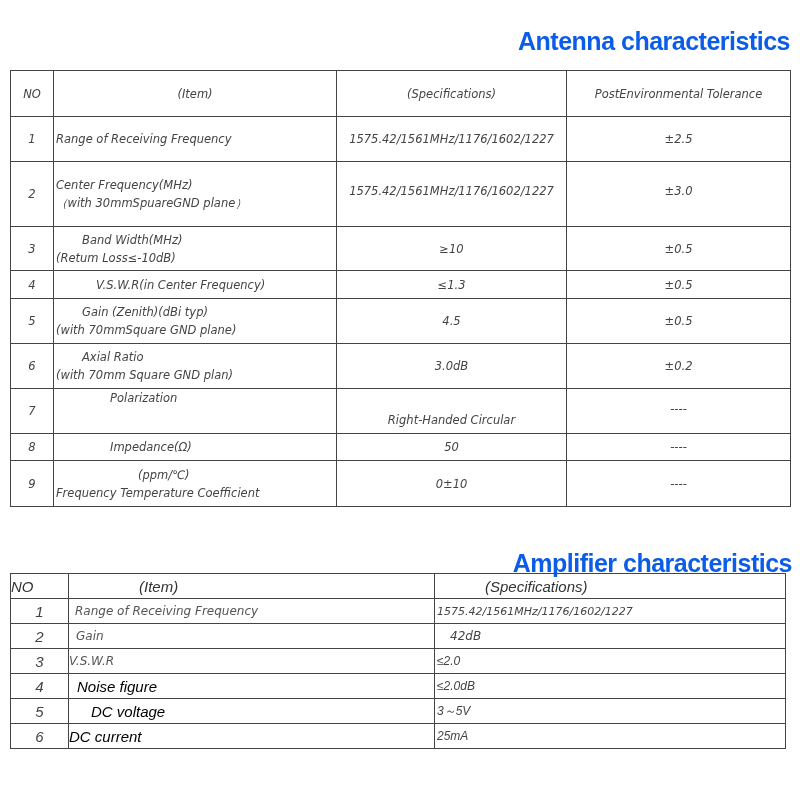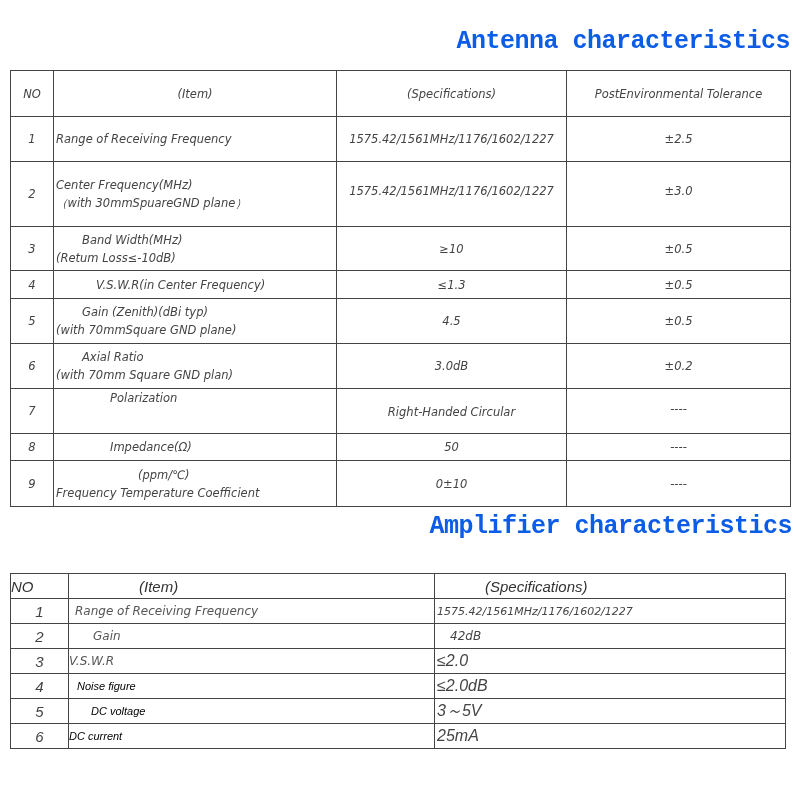--- a/index.html
+++ b/index.html
@@ -1,33 +1,33 @@
 <!DOCTYPE html>
 <html><head>
 <meta charset="utf-8">
 <style>
   html, body { margin: 0; padding: 0; background: #ffffff; }
   body { width: 800px; height: 800px; position: relative; overflow: hidden; font-family: "DejaVu Sans", sans-serif; color: #333; }
-  .title { position: absolute; right: 10px; color: #0b5ce6; font-family: Liberation Mono, monospace; font-size: 25px; font-weight: bold; letter-spacing: -0.5px; white-space: nowrap; }
+  .title { position: absolute; right: 10px; color: #0b5ce6; font-family: Liberation Sans, sans-serif; font-size: 25px; font-weight: bold; letter-spacing: -0.5px; white-space: nowrap; }
   #t1title { top: 27px; }
-  #t2title { top: 512px; right: 8px; }
+  #t2title { top: 549px; right: 8px; }
   table { position: absolute; border-collapse: collapse; font-style: italic; }
   #ant { left: 10px; top: 70px; width: 781px; }
   #ant td, #ant th { border: 1.5px solid #444; font-size: 11.5px; font-weight: normal; color: #444; text-align: center; padding: 0; line-height: 18px; }
   #ant .item { text-align: left; padding-left: 2px; }
   #ant .item .l1 { display: block; }
   #amp { left: 10px; top: 573px; width: 776px; }
   #amp td, #amp th { border: 1.2px solid #444; padding: 0; height: 24px; color: #333; }
   #amp th { font-size: 15px; font-weight: normal; text-align: center; font-family: "Liberation Sans", sans-serif; }
   #amp th.no { text-align: left; }
   #amp td.no { text-align: center; font-size: 15px; font-family: "Liberation Sans", sans-serif; color: #444; }
   #amp td.it { font-size: 12px; padding-left: 6px; color: #555; }
-  #amp td.it.big { font-size: 11px; color: #000; font-family: "Liberation Sans", sans-serif; }
+  #amp td.it.big { font-size: 15px; color: #000; font-family: "Liberation Sans", sans-serif; }
   #amp td.sp { font-size: 11px; padding-left: 2px; color: #444; }
-  #amp td.sp.big { font-size: 16px; font-family: "Liberation Sans", sans-serif; }
+  #amp td.sp.big { font-size: 12px; font-family: "Liberation Sans", sans-serif; }
 </style>
 </head>
 <body>
 
 <div id="t1title" class="title">Antenna characteristics</div>
 
 <table id="ant">
   <colgroup>
       <col style="width:43px">
       <col style="width:283px">
@@ -91,21 +91,21 @@
           <span class="l1">(with 70mm Square GND plan)</span>
         </td>
     <td>3.0dB</td>
     <td>±0.2</td>
   </tr>
   <tr style="height:45px">
     <td>7</td>
     <td class="item" style="vertical-align:top;">
           <span class="l1" style="padding-left:54px">Polarization</span>
         </td>
-    <td style="vertical-align:bottom;padding-bottom:12px">Right-Handed Circular</td>
+    <td style="vertical-align:bottom;padding-bottom:4px">Right-Handed Circular</td>
     <td style="vertical-align:top;padding-top:11px">----</td>
   </tr>
   <tr style="height:27px">
     <td>8</td>
     <td class="item">
           <span class="l1" style="padding-left:54px">Impedance(Ω)</span>
         </td>
     <td>50</td>
     <td>----</td>
   </tr>
@@ -135,21 +135,21 @@
     <th style="text-align:left;padding-left:70px">(Item)</th>
     <th style="text-align:left;padding-left:50px">(Specifications)</th>
   </tr>
   <tr>
     <td class="no">1</td>
     <td class="it">Range of Receiving Frequency</td>
     <td class="sp">1575.42/1561MHz/1176/1602/1227</td>
   </tr>
   <tr>
     <td class="no">2</td>
-    <td class="it" style="padding-left:24px">Gain</td>
+    <td class="it" style="padding-left:7px">Gain</td>
     <td class="sp" style="padding-left:15px;font-size:12px">42dB</td>
   </tr>
   <tr>
     <td class="no">3</td>
     <td class="it" style="padding-left:0">V.S.W.R</td>
     <td class="sp big">≤2.0</td>
   </tr>
   <tr>
     <td class="no">4</td>
     <td class="it big" style="padding-left:8px">Noise figure</td>

